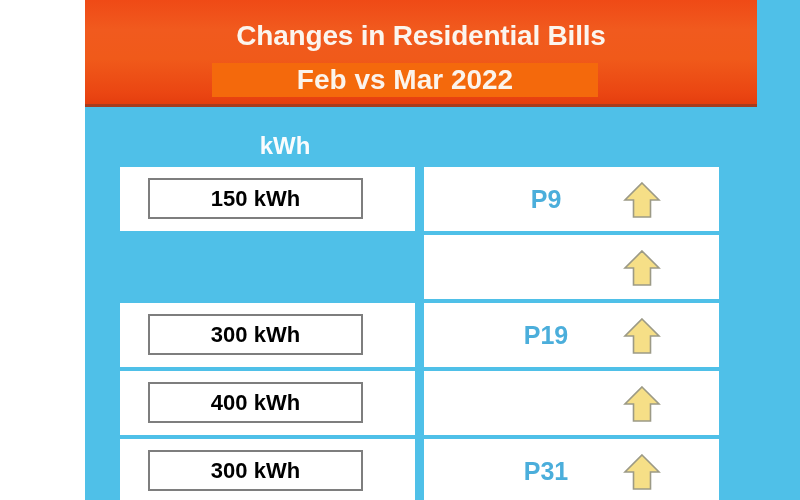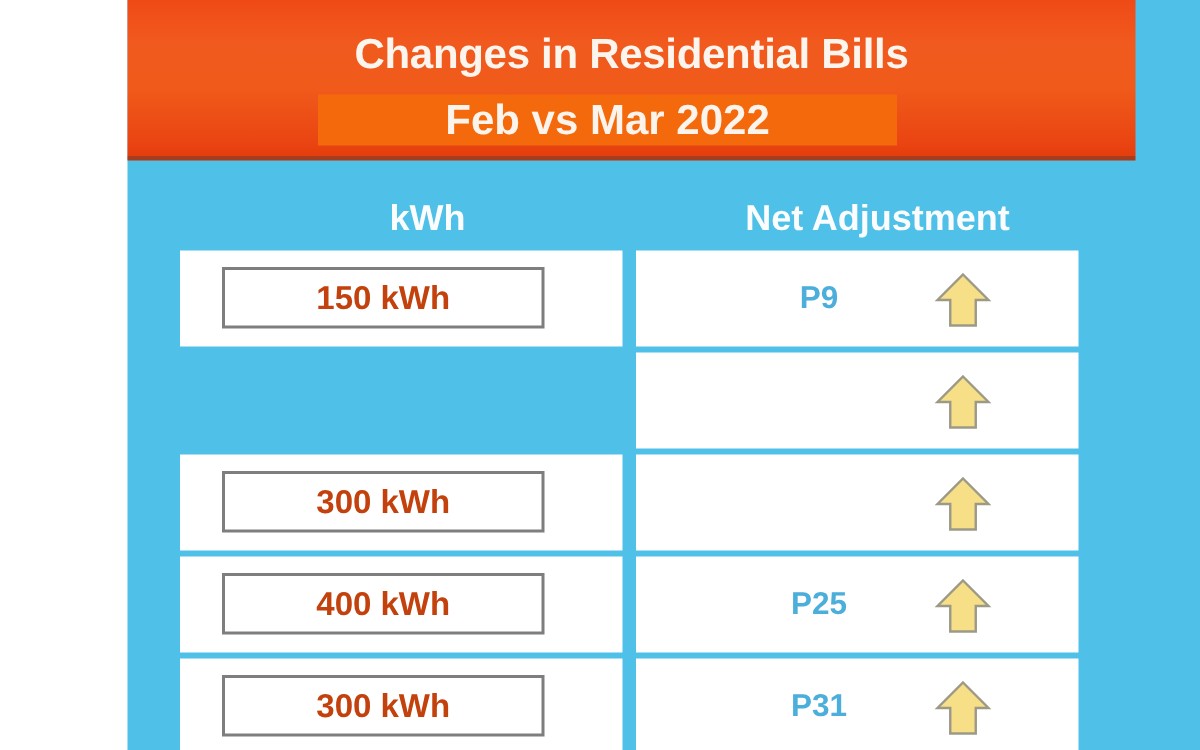--- a/index.html
+++ b/index.html
@@ -150,35 +150,35 @@
     height: 41px;
     border: 2px solid #7E7E7E;
     background: #FFFFFF;
     box-sizing: border-box;
   }
   .kwh-label {
     display: block;
     width: 100%;
     line-height: 37px;
     text-align: center;
-    color: #c2410c;
+    color: #000000;
     font-size: 22px;
     font-weight: bold;
     white-space: nowrap;
   }
   .net-label {
     position: absolute;
     left: 62px;
     top: 0;
     width: 120px;
     height: 64px;
     line-height: 64px;
     text-align: center;
     color: #4BAEDB;
-    font-size: 21px;
+    font-size: 25px;
     font-weight: bold;
     white-space: nowrap;
   }
   .arrow-wrap {
     position: absolute;
     left: 198px;
     top: 13px;
     width: 40px;
     height: 40px;
   }
@@ -198,21 +198,20 @@
     <div id="header">
       <div id="title">Changes in Residential Bills</div>
       <div id="subtitle-box">
         <div id="subtitle">Feb vs Mar 2022</div>
       </div>
       <div id="header-underline"></div>
     </div>
 
     <div id="col-headers">
       <div class="col-header" id="col-header-kwh">kWh</div>
-      <div class="col-header" id="col-header-net">Net Adjustment</div>
     </div>
 
     <div id="table">
 
       <div class="row">
         <div class="cell-kwh">
           <div class="kwh-box">
             <span class="kwh-label">150 kWh</span>
           </div>
         </div>
@@ -236,36 +235,36 @@
         </div>
       </div>
 
       <div class="row">
         <div class="cell-kwh">
           <div class="kwh-box">
             <span class="kwh-label">300 kWh</span>
           </div>
         </div>
         <div class="cell-net">
+          <div class="net-label">P19</div>
           <div class="arrow-wrap">
             <svg viewBox="0 0 40 40" xmlns="http://www.w3.org/2000/svg">
               <polygon points="20,3 37,20 28.5,20 28.5,37 11.5,37 11.5,20 3,20" fill="#F6DF87" stroke="#9C9A86" stroke-width="1.6" stroke-linejoin="miter"></polygon>
             </svg>
           </div>
         </div>
       </div>
 
       <div class="row">
         <div class="cell-kwh">
           <div class="kwh-box">
             <span class="kwh-label">400 kWh</span>
           </div>
         </div>
         <div class="cell-net">
-          <div class="net-label">P25</div>
           <div class="arrow-wrap">
             <svg viewBox="0 0 40 40" xmlns="http://www.w3.org/2000/svg">
               <polygon points="20,3 37,20 28.5,20 28.5,37 11.5,37 11.5,20 3,20" fill="#F6DF87" stroke="#9C9A86" stroke-width="1.6" stroke-linejoin="miter"></polygon>
             </svg>
           </div>
         </div>
       </div>
 
       <div class="row">
         <div class="cell-kwh">

